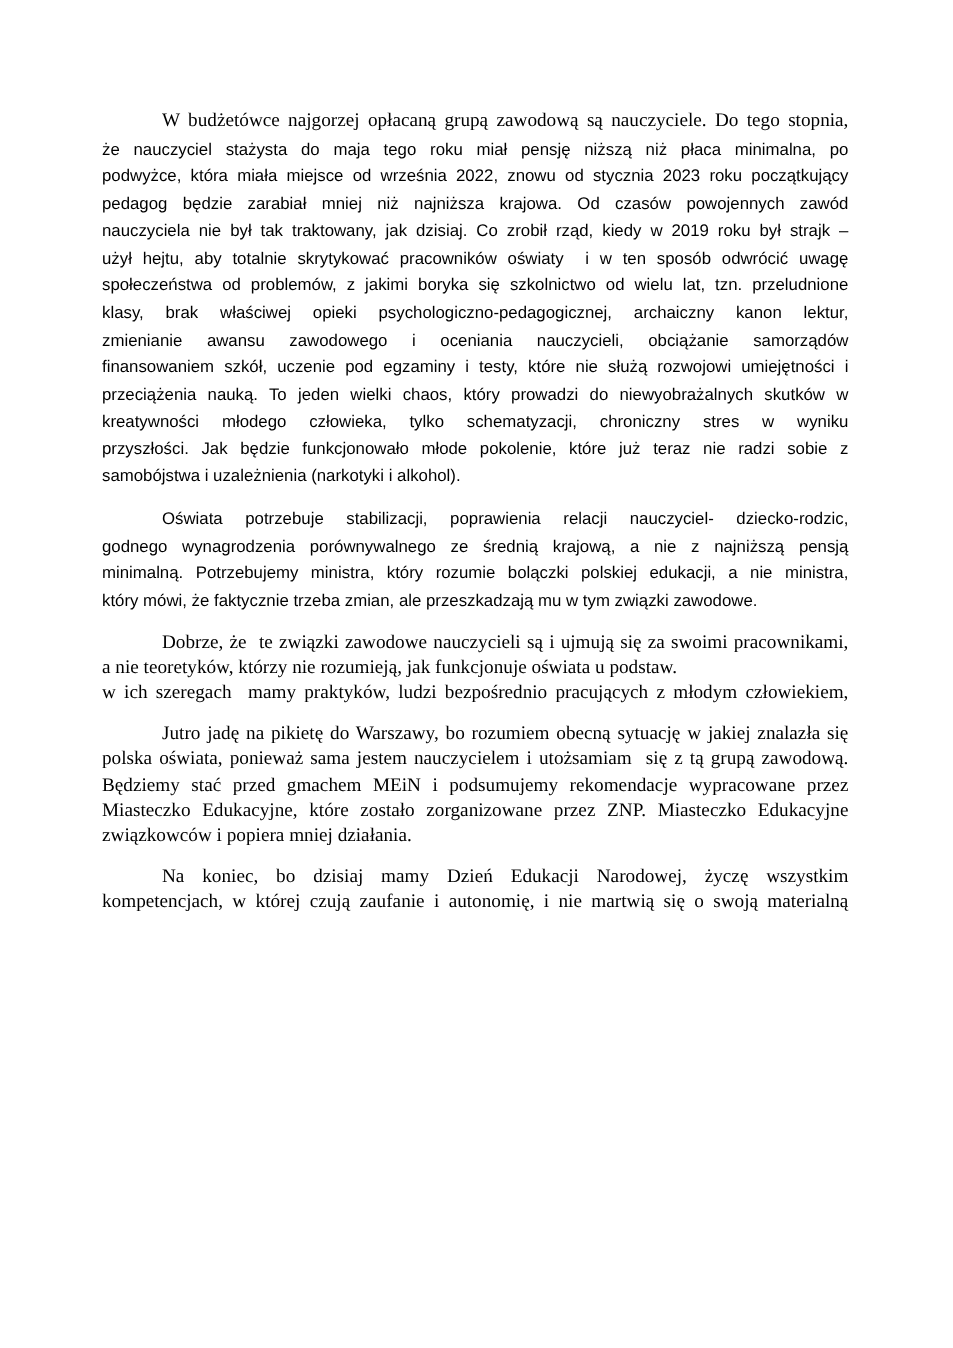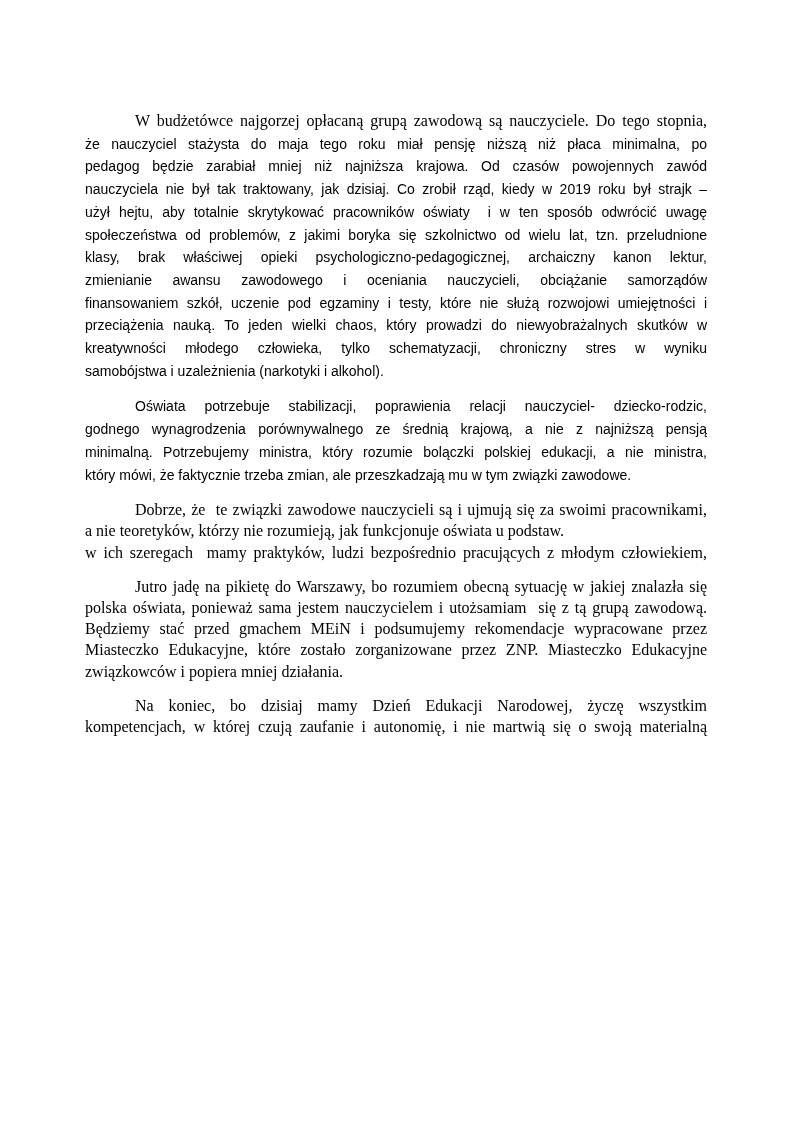--- a/index.html
+++ b/index.html
@@ -41,40 +41,41 @@
     line-height: 22.7px;
   }
   .serif {
     font-family: "Liberation Serif", serif;
     font-size: 16px;
     line-height: 21.2px;
   }
   
   .paragraph .serif.p1line {
     line-height: 22.7px;
-    margin-top: 20px;
   }
 </style>
 </head>
 <body>
 
 <div class="page" style="background: rgb(255, 255, 255);">
   <div class="content" style="color: rgb(0, 0, 0);">
       <div class="paragraph">
         <div class="line serif p1line first">W budżetówce najgorzej opłacaną grupą zawodową są nauczyciele. Do tego stopnia,</div>
         <div class="line sans">że nauczyciel stażysta do maja tego roku miał pensję niższą niż płaca minimalna, po</div>
+        <div class="line sans">podwyżce, która miała miejsce od września 2022, znowu od stycznia 2023 roku początkujący</div>
         <div class="line sans">pedagog będzie zarabiał mniej niż najniższa krajowa. Od czasów powojennych zawód</div>
         <div class="line sans">nauczyciela nie był tak traktowany, jak dzisiaj. Co zrobił rząd, kiedy w 2019 roku był strajk –</div>
         <div class="line sans">użył hejtu, aby totalnie skrytykować pracowników oświaty  i w ten sposób odwrócić uwagę</div>
         <div class="line sans">społeczeństwa od problemów, z jakimi boryka się szkolnictwo od wielu lat, tzn. przeludnione</div>
         <div class="line sans">klasy, brak właściwej opieki psychologiczno-pedagogicznej, archaiczny kanon lektur,</div>
         <div class="line sans">zmienianie awansu zawodowego i oceniania nauczycieli, obciążanie samorządów</div>
         <div class="line sans">finansowaniem szkół, uczenie pod egzaminy i testy, które nie służą rozwojowi umiejętności i</div>
         <div class="line sans">przeciążenia nauką. To jeden wielki chaos, który prowadzi do niewyobrażalnych skutków w</div>
         <div class="line sans">kreatywności młodego człowieka, tylko schematyzacji, chroniczny stres w wyniku</div>
+        <div class="line sans">przyszłości. Jak będzie funkcjonowało młode pokolenie, które już teraz nie radzi sobie z</div>
         <div class="line sans last">samobójstwa i uzależnienia (narkotyki i alkohol).</div>
       </div>
       <div class="paragraph">
         <div class="line sans first">Oświata potrzebuje stabilizacji, poprawienia relacji nauczyciel- dziecko-rodzic,</div>
         <div class="line sans">godnego wynagrodzenia porównywalnego ze średnią krajową, a nie z najniższą pensją</div>
         <div class="line sans">minimalną. Potrzebujemy ministra, który rozumie bolączki polskiej edukacji, a nie ministra,</div>
         <div class="line sans last">który mówi, że faktycznie trzeba zmian, ale przeszkadzają mu w tym związki zawodowe.</div>
       </div>
       <div class="paragraph">
         <div class="line serif first">Dobrze, że  te związki zawodowe nauczycieli są i ujmują się za swoimi pracownikami,</div>

